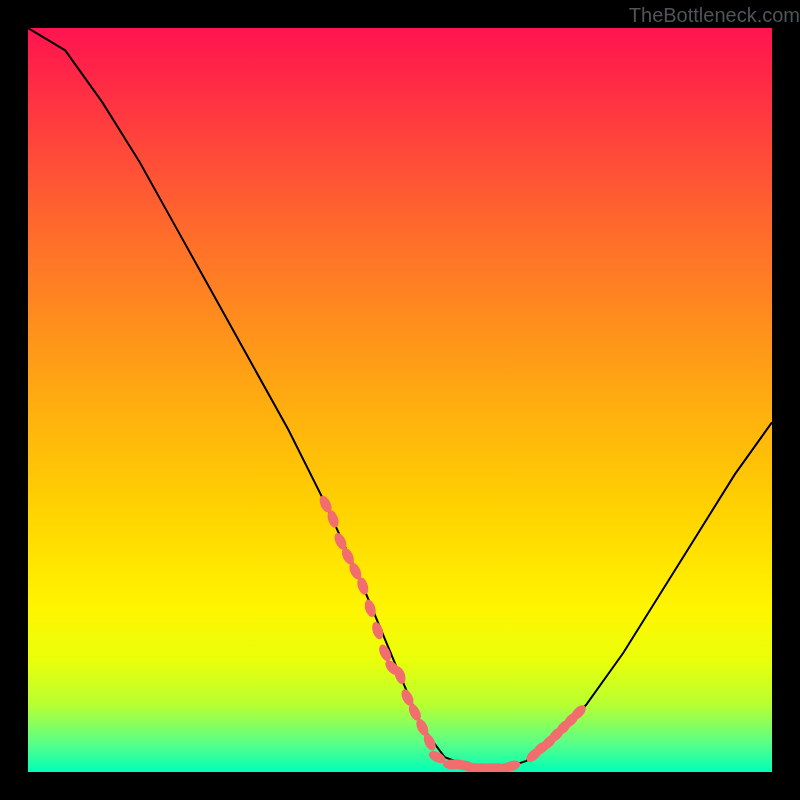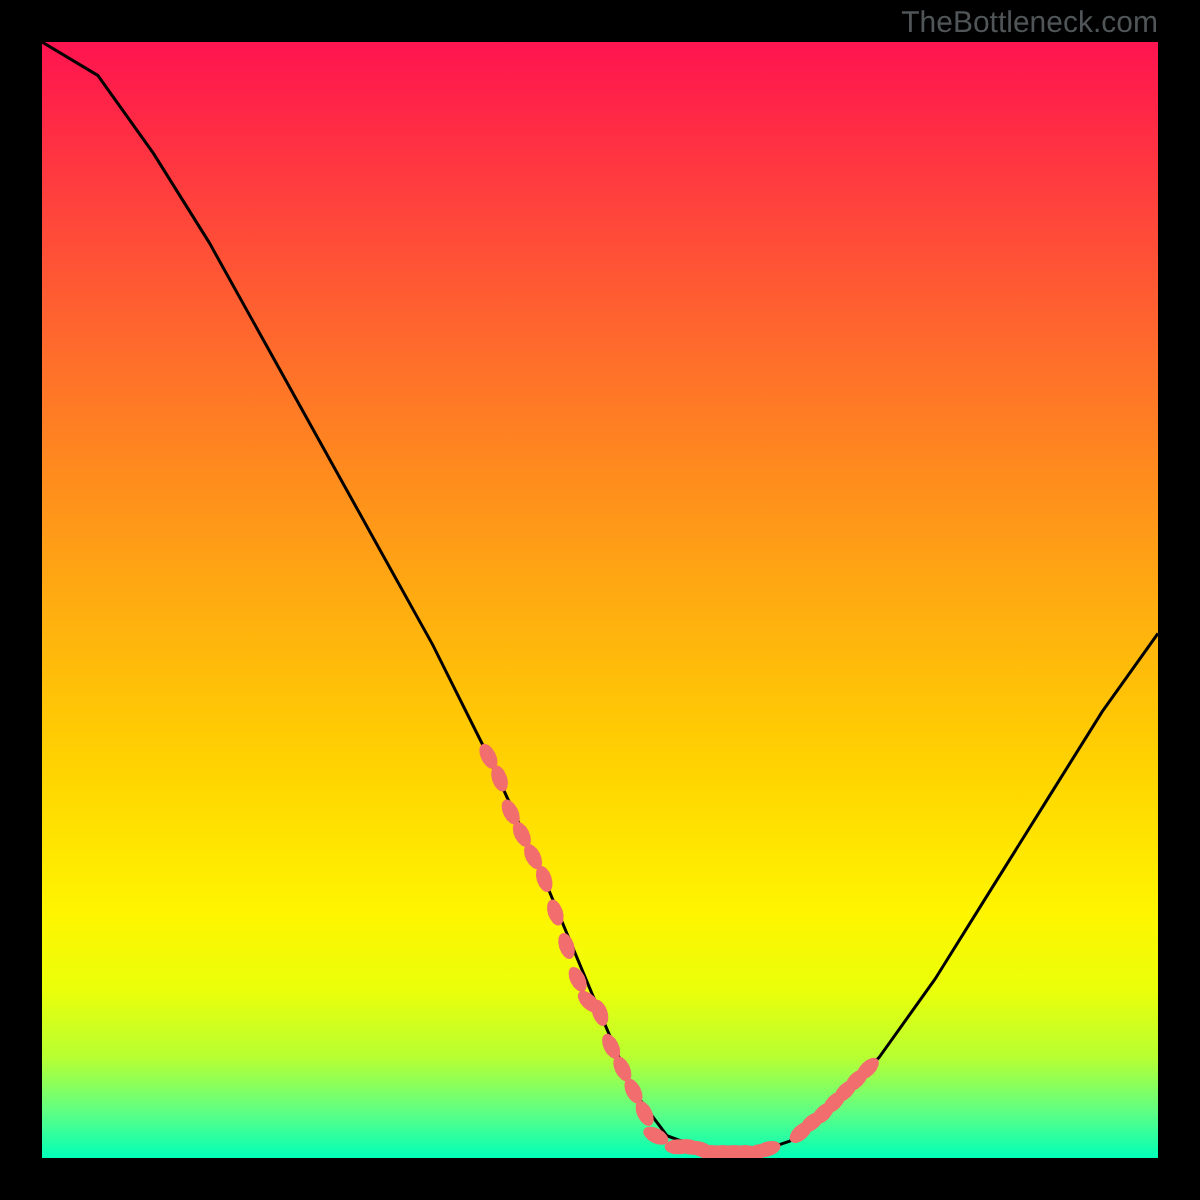--- a/index.html
+++ b/index.html
@@ -7,21 +7,21 @@
     width: 800px;
     height: 800px;
     background: #000000;
     position: relative;
     overflow: hidden;
     font-family: Arial, sans-serif;
   }
   .attribution {
     position: absolute;
     top: 4px;
-    right: 28px;
+    right: 0;
     color: #505558;
     font-size: 20px;
     font-weight: normal;
     z-index: 10;
   }
   .plot-area {
     position: absolute;
     top: 28px;
     left: 28px;
     width: 744px;

